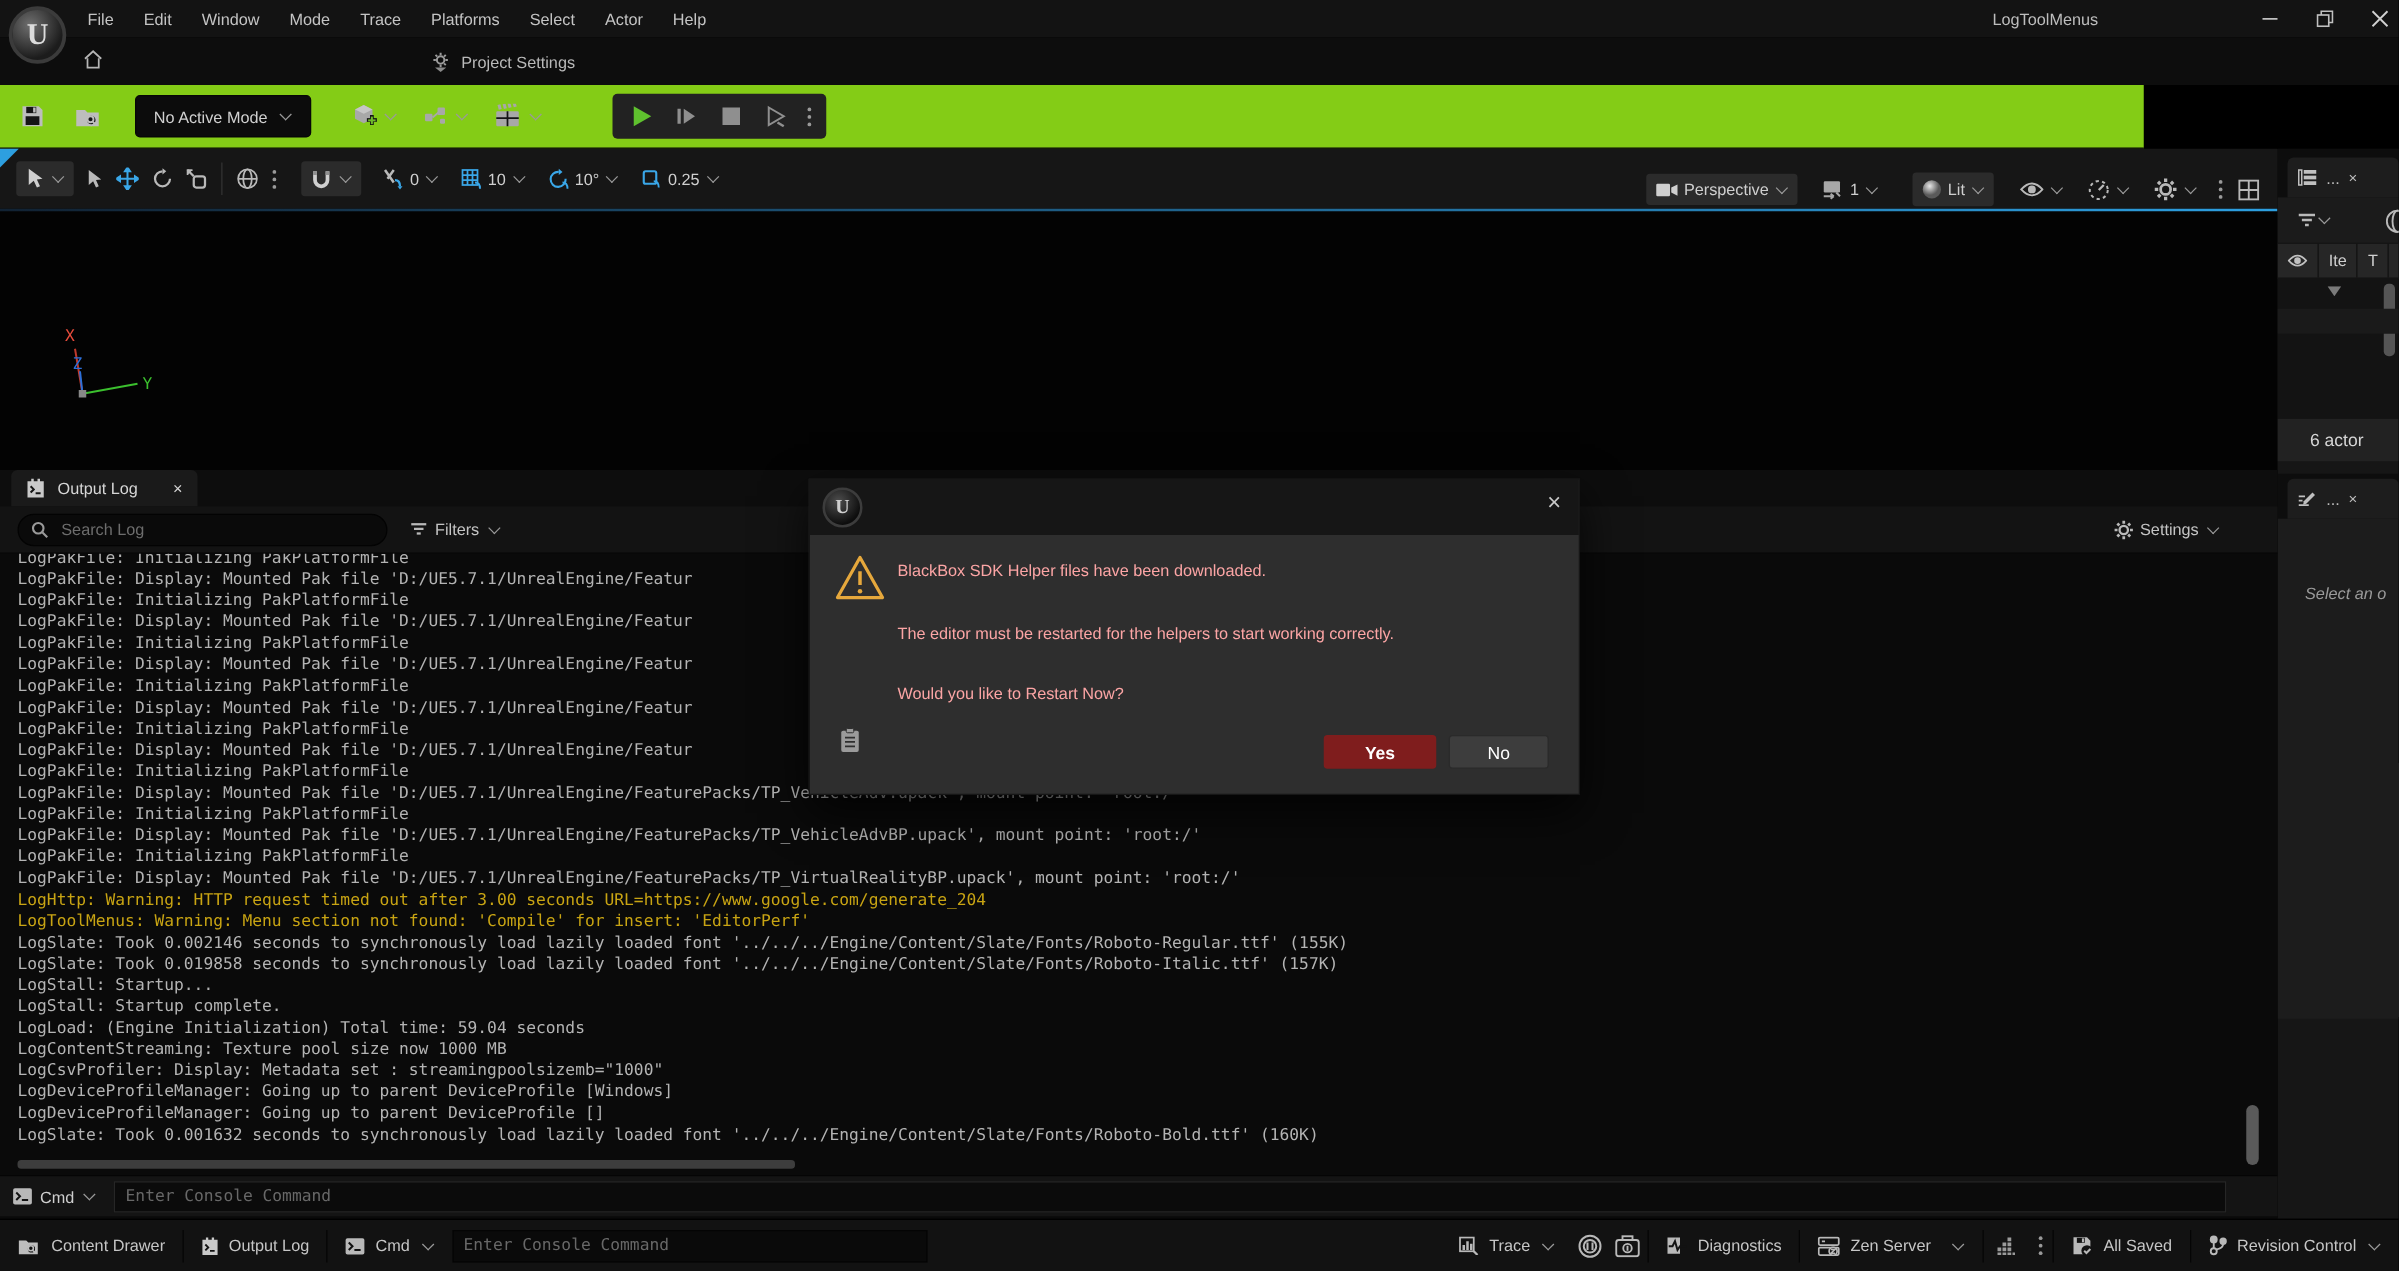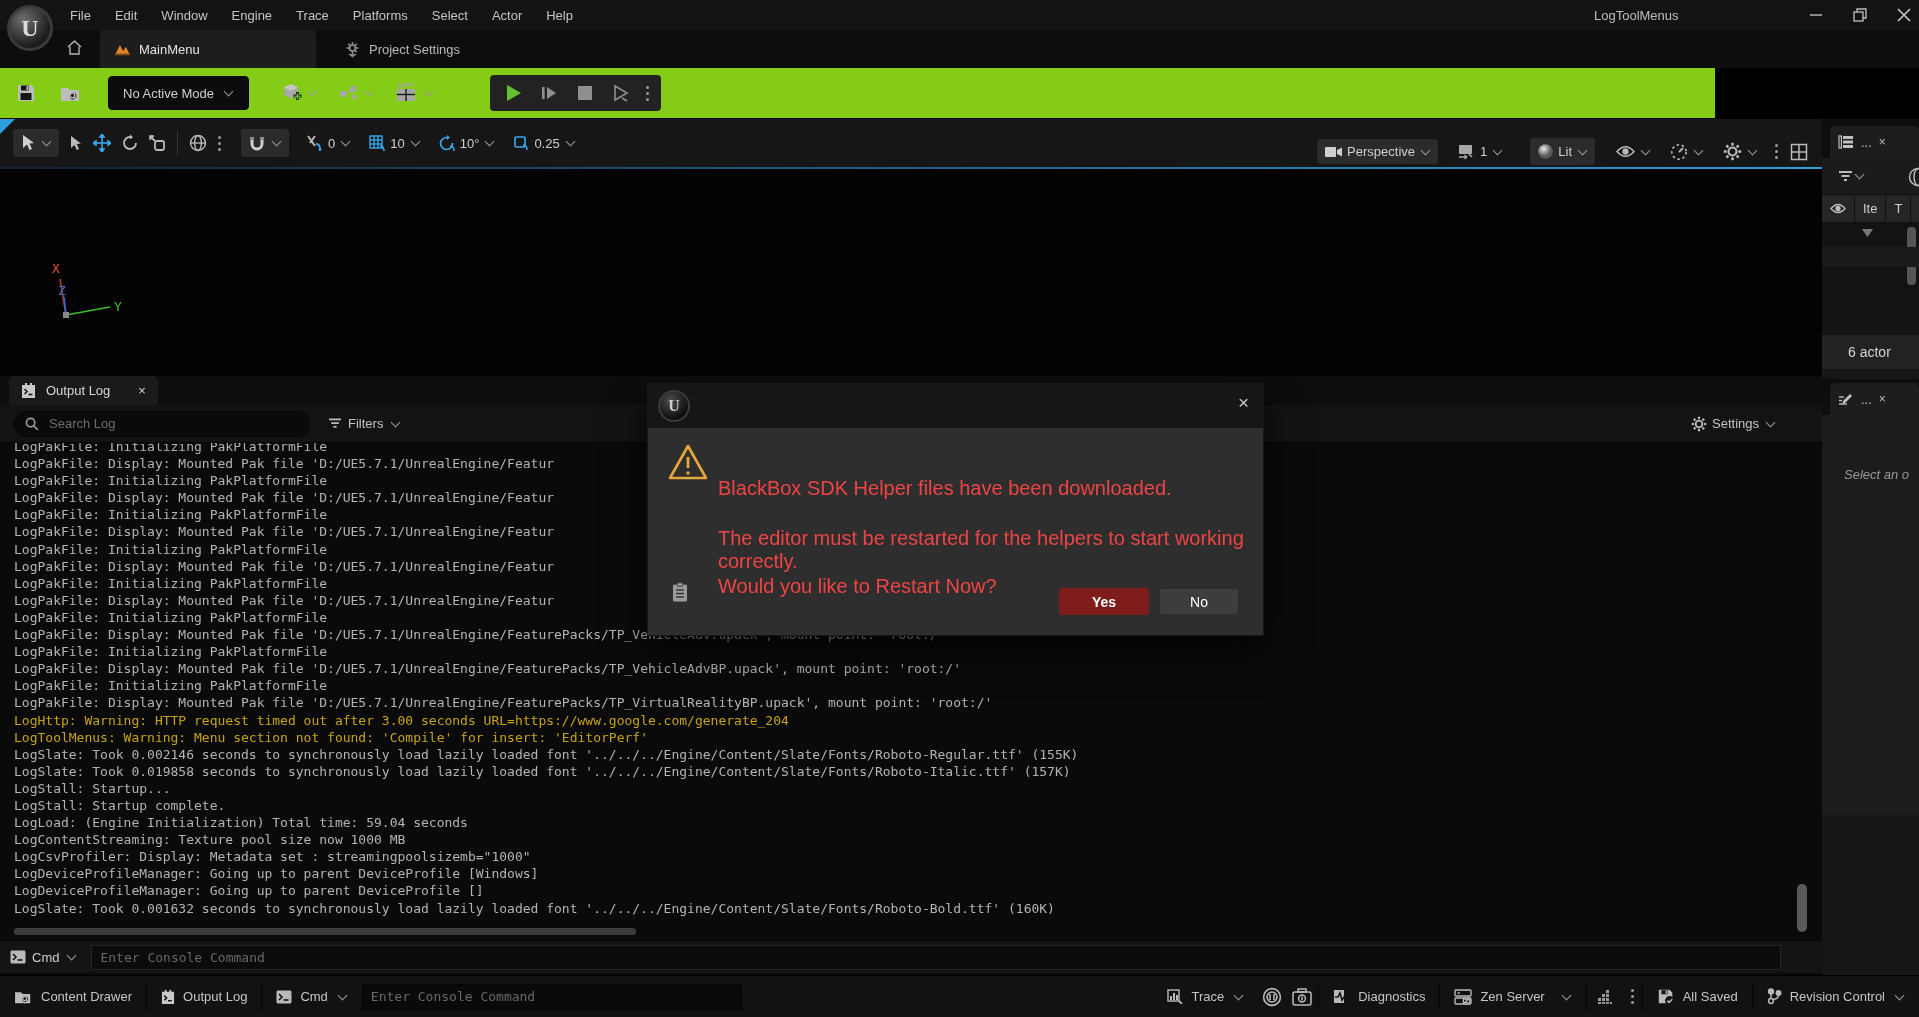--- a/index.html
+++ b/index.html
@@ -94,36 +94,36 @@
   .sb-right{margin-left:auto;display:flex;align-items:center;height:100%;}
   
   .dialog{left:647px;top:383px;width:617px;height:253px;background:#2e2e2e;border:1px solid #161616;
           box-shadow:0 14px 34px rgba(0,0,0,.75);z-index:50;box-sizing:border-box;}
   .dlg-header{height:44px;background:#161616;display:flex;align-items:center;position:relative;}
   .dlg-logo{width:32px;height:32px;border-radius:50%;background:radial-gradient(circle at 38% 32%,#4d4d4d,#0d0d0d 72%);
             border:2px solid #3c3c3c;box-sizing:border-box;margin-left:10px;display:flex;align-items:center;justify-content:center;
             color:#cfcfcf;font-family:"Liberation Serif",serif;font-size:16px;font-weight:bold;}
   .dlg-title{position:absolute;left:0;right:0;text-align:center;color:#d2d2d2;font-size:16px;}
   .dlg-close{position:absolute;right:14px;top:9px;color:#c9c9c9;font-size:19px;line-height:1;}
-  .dlg-msg{position:absolute;left:70px;color:#ef4444;font-size:20px;margin-top:28px;}
+  .dlg-msg{position:absolute;left:70px;color:#fca5a5;font-size:13px;}
   .dlg-btn{position:absolute;height:27px;border-radius:3px;display:flex;align-items:center;justify-content:center;
            font-size:14px;color:#fff;box-sizing:border-box;}
   .btn-yes{left:411px;top:204px;width:90px;background:#7f1d1d;font-weight:bold;}
   .btn-no{left:511px;top:204px;width:80px;background:#3d3d3d;border:1px solid #2a2a2a;}
 </style>
 </head>
 <body>
 
 <div class="abs menubar">
   <div class="ue-logo">U</div>
   <nav class="menus">
     <span class="menu-item">File</span>
     <span class="menu-item">Edit</span>
     <span class="menu-item">Window</span>
-    <span class="menu-item">Engine</span>
+    <span class="menu-item">Mode</span>
     <span class="menu-item">Trace</span>
     <span class="menu-item">Platforms</span>
     <span class="menu-item">Select</span>
     <span class="menu-item">Actor</span>
     <span class="menu-item">Help</span>
   </nav>
   <div class="win-title">LogToolMenus</div>
   <div class="win-controls">
     <span class="ico">
         <svg width="14" height="14" viewBox="0 0 14 14">
@@ -144,29 +144,20 @@
   </div>
 </div>
 
 <div class="abs tabbar">
   <span class="home ico">
       <svg width="17" height="17" viewBox="0 0 17 17" fill="none" stroke="#b5b5b5" stroke-width="1.4">
         <path d="M2 8 L8.5 2 L15 8"></path>
         <path d="M4 7.5 V15 H13 V7.5"></path>
       </svg>
     </span>
-  <div class="tab active">
-    <span class="ico">
-        <svg width="17" height="14" viewBox="0 0 17 14">
-          <path d="M1 13 L6 3 L9 9 L12 5 L16 13 Z" fill="#e0862a"></path>
-          <rect x="1" y="11.4" width="15" height="1.8" fill="#8a5214"></rect>
-        </svg>
-      </span>
-    <span>MainMenu</span>
-  </div>
   <div class="tab ghost">
     <span class="ico">
         <svg width="17" height="17" viewBox="0 0 17 17">
           <circle cx="8.5" cy="7" r="3" fill="none" stroke="#9a9a9a" stroke-width="1.6"></circle>
           <g stroke="#9a9a9a" stroke-width="1.6">
             <line x1="8.5" y1="1.2" x2="8.5" y2="3.2"></line>
             <line x1="8.5" y1="10.8" x2="8.5" y2="12.8"></line>
             <line x1="2.7" y1="7" x2="4.7" y2="7"></line>
             <line x1="12.3" y1="7" x2="14.3" y2="7"></line>
             <line x1="4.4" y1="2.9" x2="5.8" y2="4.3"></line>

